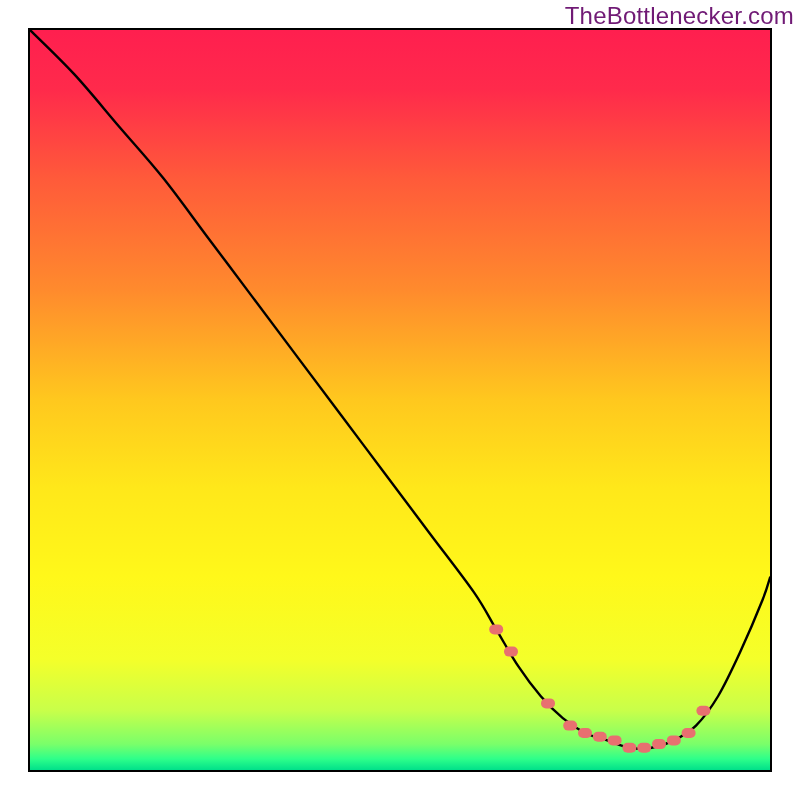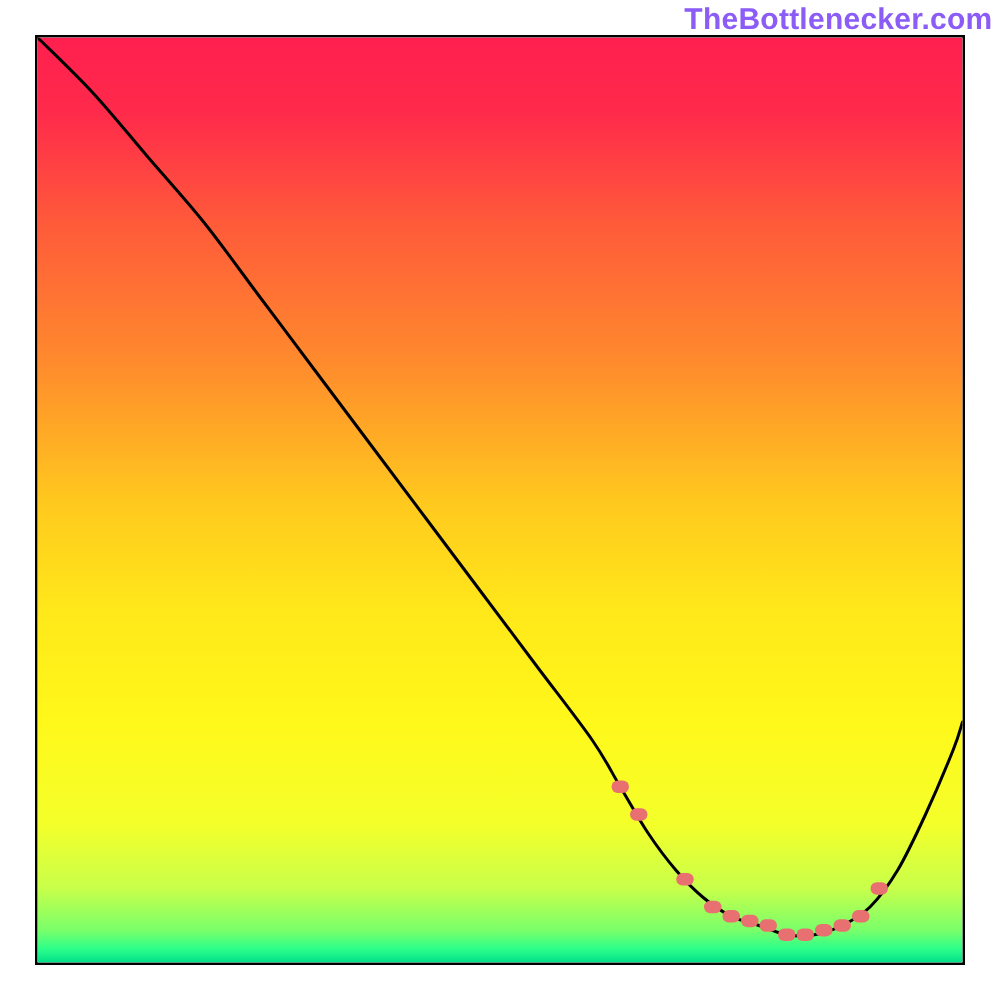--- a/index.html
+++ b/index.html
@@ -15,22 +15,22 @@
     position: relative;
     width: 800px;
     height: 800px;
     box-sizing: border-box;
   }
   .watermark {
     position: absolute;
     top: 2px;
     right: 6px;
     font-size: 24px;
-    font-weight: 700;
-    color: #8b5cf6;
+    font-weight: 400;
+    color: #701a75;
     letter-spacing: 0.2px;
     z-index: 20;
   }
   .plot-outer {
     position: absolute;
     left: 28px;
     top: 28px;
     width: 744px;
     height: 744px;
     box-sizing: border-box;

